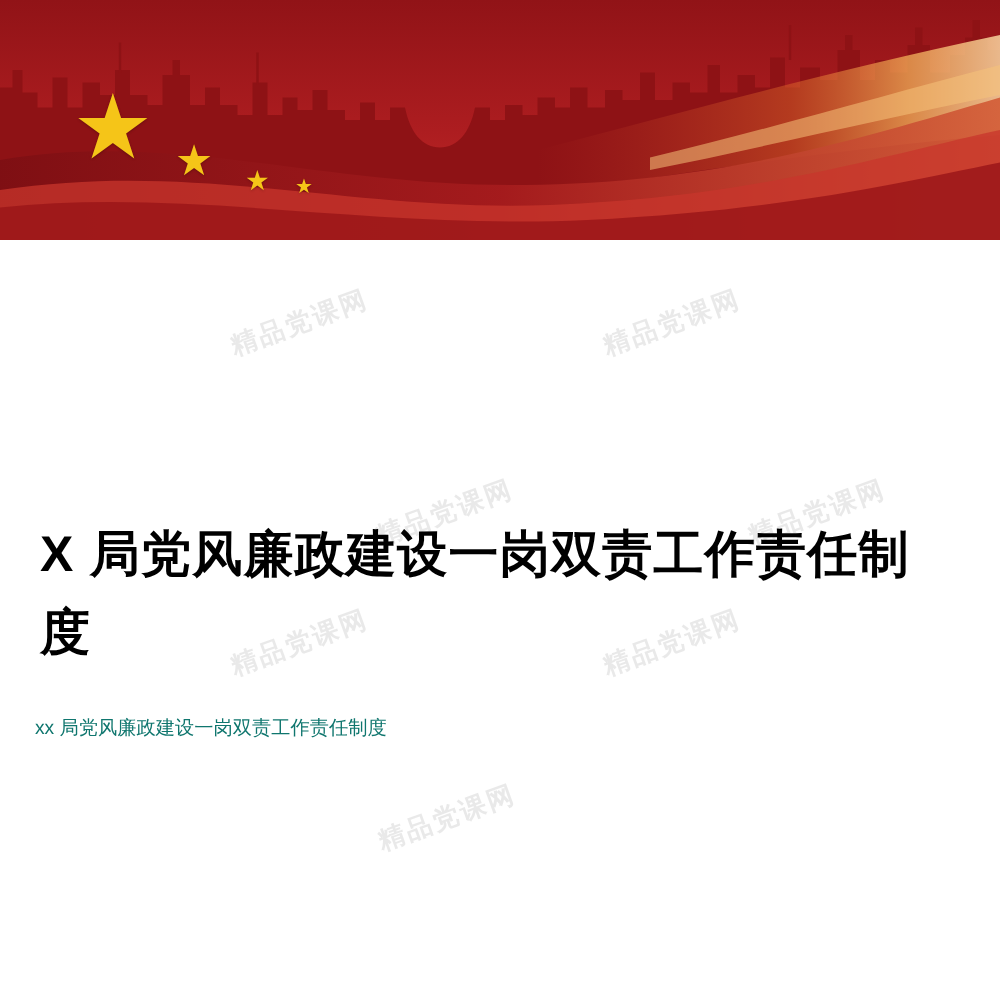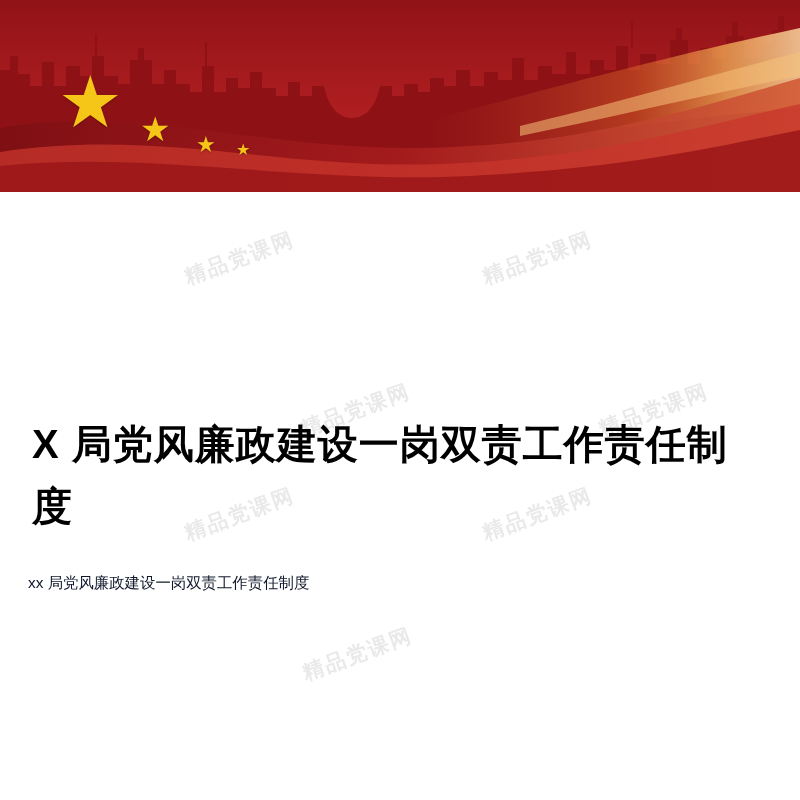--- a/index.html
+++ b/index.html
@@ -87,21 +87,21 @@
     letter-spacing: 1px;
     color: #000000;
   }
   .content {
     position: absolute;
     left: 28px;
     top: 378px;
     width: 744px;
     font-size: 15.4px;
     line-height: 1.72;
-    color: #0f172a;
+    color: #0f766e;
   }
   .content p {
     margin: 0 0 1px 0;
     text-align: justify;
   }
   .p-first { text-indent: 0; }
 </style>
 </head>
 <body>
 

